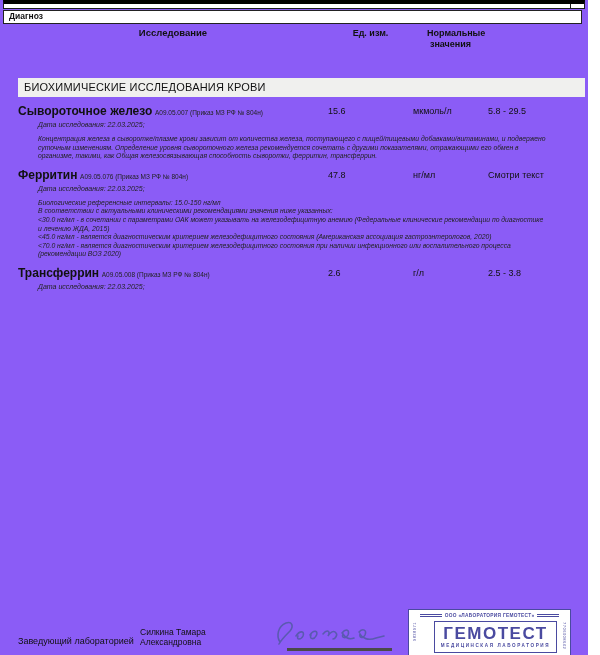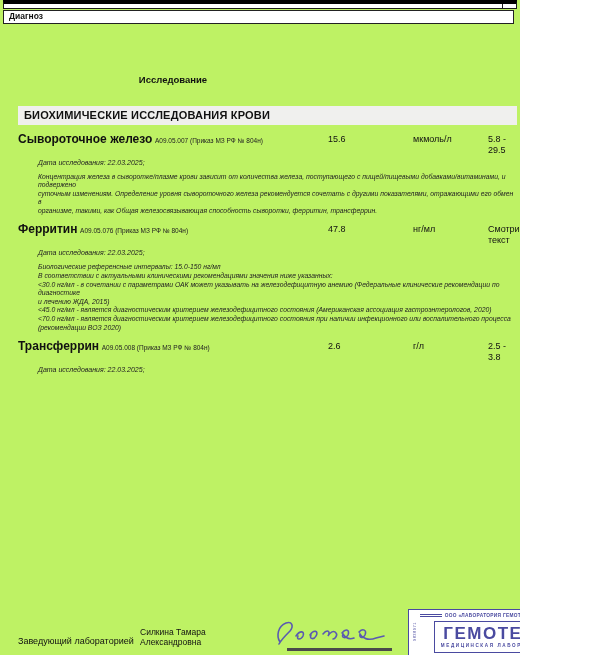--- a/index.html
+++ b/index.html
@@ -1,42 +1,42 @@
 <!DOCTYPE html>
 <html><head>
 <meta charset="utf-8">
 <style>
   * { margin:0; padding:0; box-sizing:border-box; }
   html,body { background:#fff; }
   .page {
-    position:relative; width:520px; height:655px; overflow:hidden;
-    background:#bef264; font-family:"Liberation Sans", sans-serif; color:#111;
+    position:relative; width:588px; height:655px; overflow:hidden;
+    background:#8b5cf6; font-family:"Liberation Sans", sans-serif; color:#111;
   }
   
   .top-cut {
     position:absolute; left:3px; right:3px; top:0; height:9px;
     border:1px solid #1a1a1a; border-top:4px solid #000; background:#fff;
   }
   .top-cut .divider { position:absolute; right:13px; top:0; bottom:0; width:1px; background:#1a1a1a; }
   
   .diag-box {
     position:absolute; left:3px; right:6px; top:10px; height:14px;
     border:1.5px solid #222; background:#fff;
     font-size:8.5px; font-weight:bold; line-height:11px; padding-left:5px;
   }
   
-  .grid { display:grid; grid-template-columns:310px 85px 75px 1fr;margin-top:47px; }
+  .grid { display:grid; grid-template-columns:310px 85px 75px 1fr; }
   .content { position:absolute; left:18px; right:3px; top:28px; }
   .thead { font-weight:bold; font-size:9.5px; line-height:10.5px; }
   .thead .c-name { text-align:center; }
   .thead .c-val, .thead .c-unit, .thead .c-norm { text-align:center; }
   .thead .c-norm { padding:0 14px; }
   .section-band {
-    margin-top:20px; background:#f0f0ee; height:19px; line-height:19px;
-    font-weight:bold; font-size:11px; padding-left:6px; letter-spacing:.2px;
+    margin-top:29px; background:#f0f0ee; height:19px; line-height:19px;
+    font-weight:normal; font-size:11px; padding-left:6px; letter-spacing:.2px;
   }
   .test-row { margin-top:9px; font-size:9.5px; line-height:11px; }
   .test-row .c-name { white-space:nowrap; }
   .test-name { font-weight:bold; font-size:12px; }
   .test-code { font-size:6.5px; color:#222; }
   .c-val, .c-unit, .c-norm { text-align:left; font-size:9px; }
   .test-date { margin:3px 0 0 20px; font-size:7px; font-style:italic; color:#222; }
   .test-note {
     margin:7px 2px 0 20px; font-size:6.8px; font-style:italic; color:#222;
     line-height:8.6px; white-space:pre-line;
@@ -79,20 +79,22 @@
   </div>
 
   <div class="diag-box">
     <span>Диагноз</span>
   </div>
 
   <div class="content">
 
     <div class="grid thead">
       <div class="c-name">Исследование</div>
+      <div class="c-unit">Ед. изм.</div>
+      <div class="c-norm">Нормальные значения</div>
     </div>
 
     <div class="section-band">БИОХИМИЧЕСКИЕ ИССЛЕДОВАНИЯ КРОВИ</div>
 
     <div class="grid test-row">
       <div class="c-name">
         <span class="test-name">Сывороточное железо</span>
         <span class="test-code">A09.05.007 (Приказ МЗ РФ № 804н)</span>
       </div>
       <div class="c-val">15.6</div>

